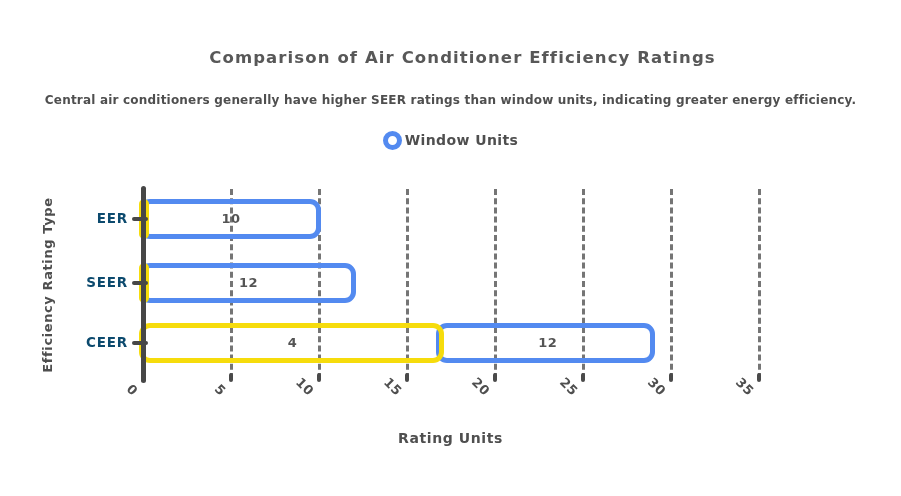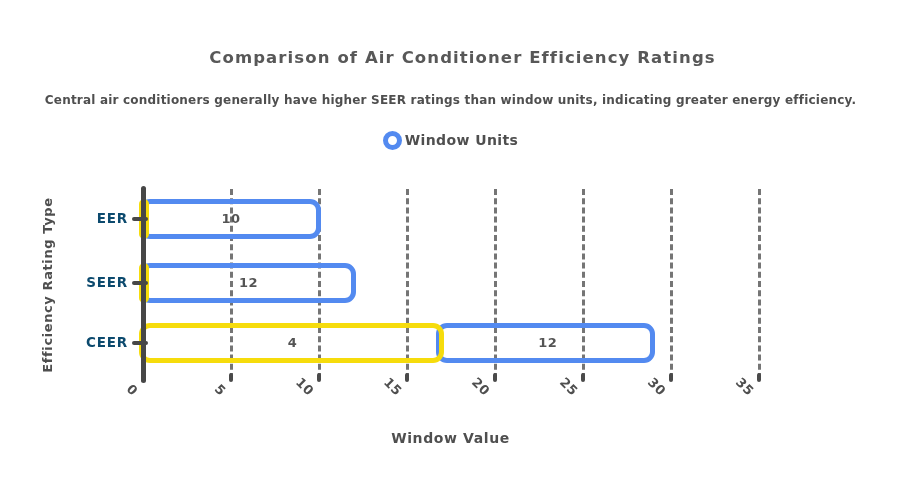--- a/index.html
+++ b/index.html
@@ -59,21 +59,21 @@
   <div class="chart-subtitle">Central air conditioners generally have higher SEER ratings than window units, indicating greater energy efficiency.</div>
 
   <div class="legend">
     <div class="legend-item">
       <span class="legend-ring" id="ring-0" style="border-color: rgb(83, 138, 240);"></span>
       <span class="legend-label">Window Units</span>
     </div>
   </div>
 
   <div class="y-axis-title">Efficiency Rating Type</div>
-  <div class="x-axis-title">Window Value</div>
+  <div class="x-axis-title">Rating Units</div>
 
   <div id="plot">
       <div class="x-tickmark" style="left: 141px; top: 373px; height: 9px;"></div>
       <div class="x-ticklabel" style="left: 115px; top: 388px;">0</div>
       <div class="gridline" style="left: 229.5px; top: 189px; height: 190px;"></div>
       <div class="x-tickmark" style="left: 229px; top: 373px; height: 9px;"></div>
       <div class="x-ticklabel" style="left: 203px; top: 388px;">5</div>
       <div class="gridline" style="left: 317.5px; top: 189px; height: 190px;"></div>
       <div class="x-tickmark" style="left: 317px; top: 373px; height: 9px;"></div>
       <div class="x-ticklabel" style="left: 291px; top: 388px;">10</div>

